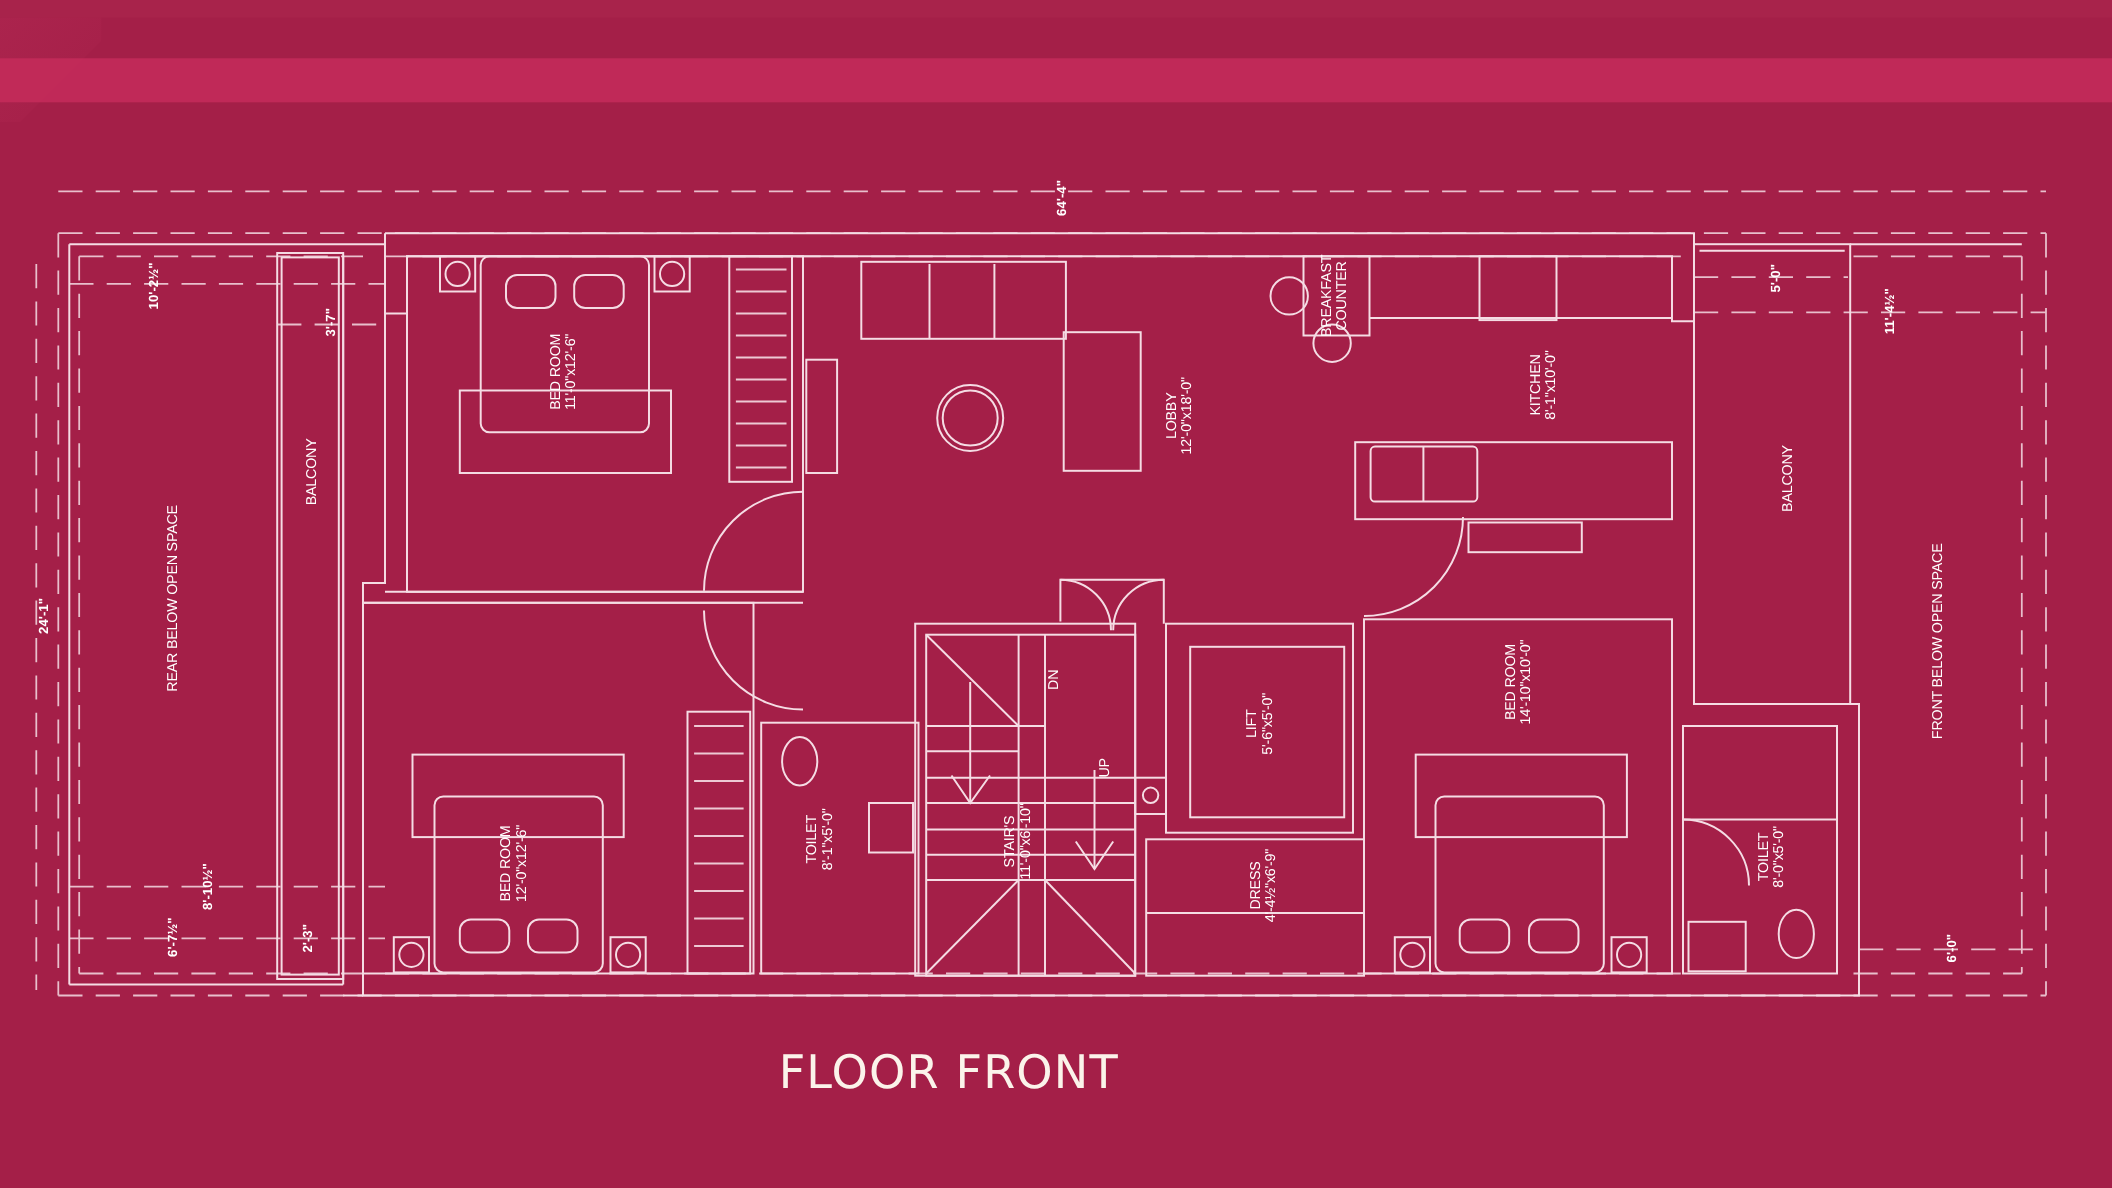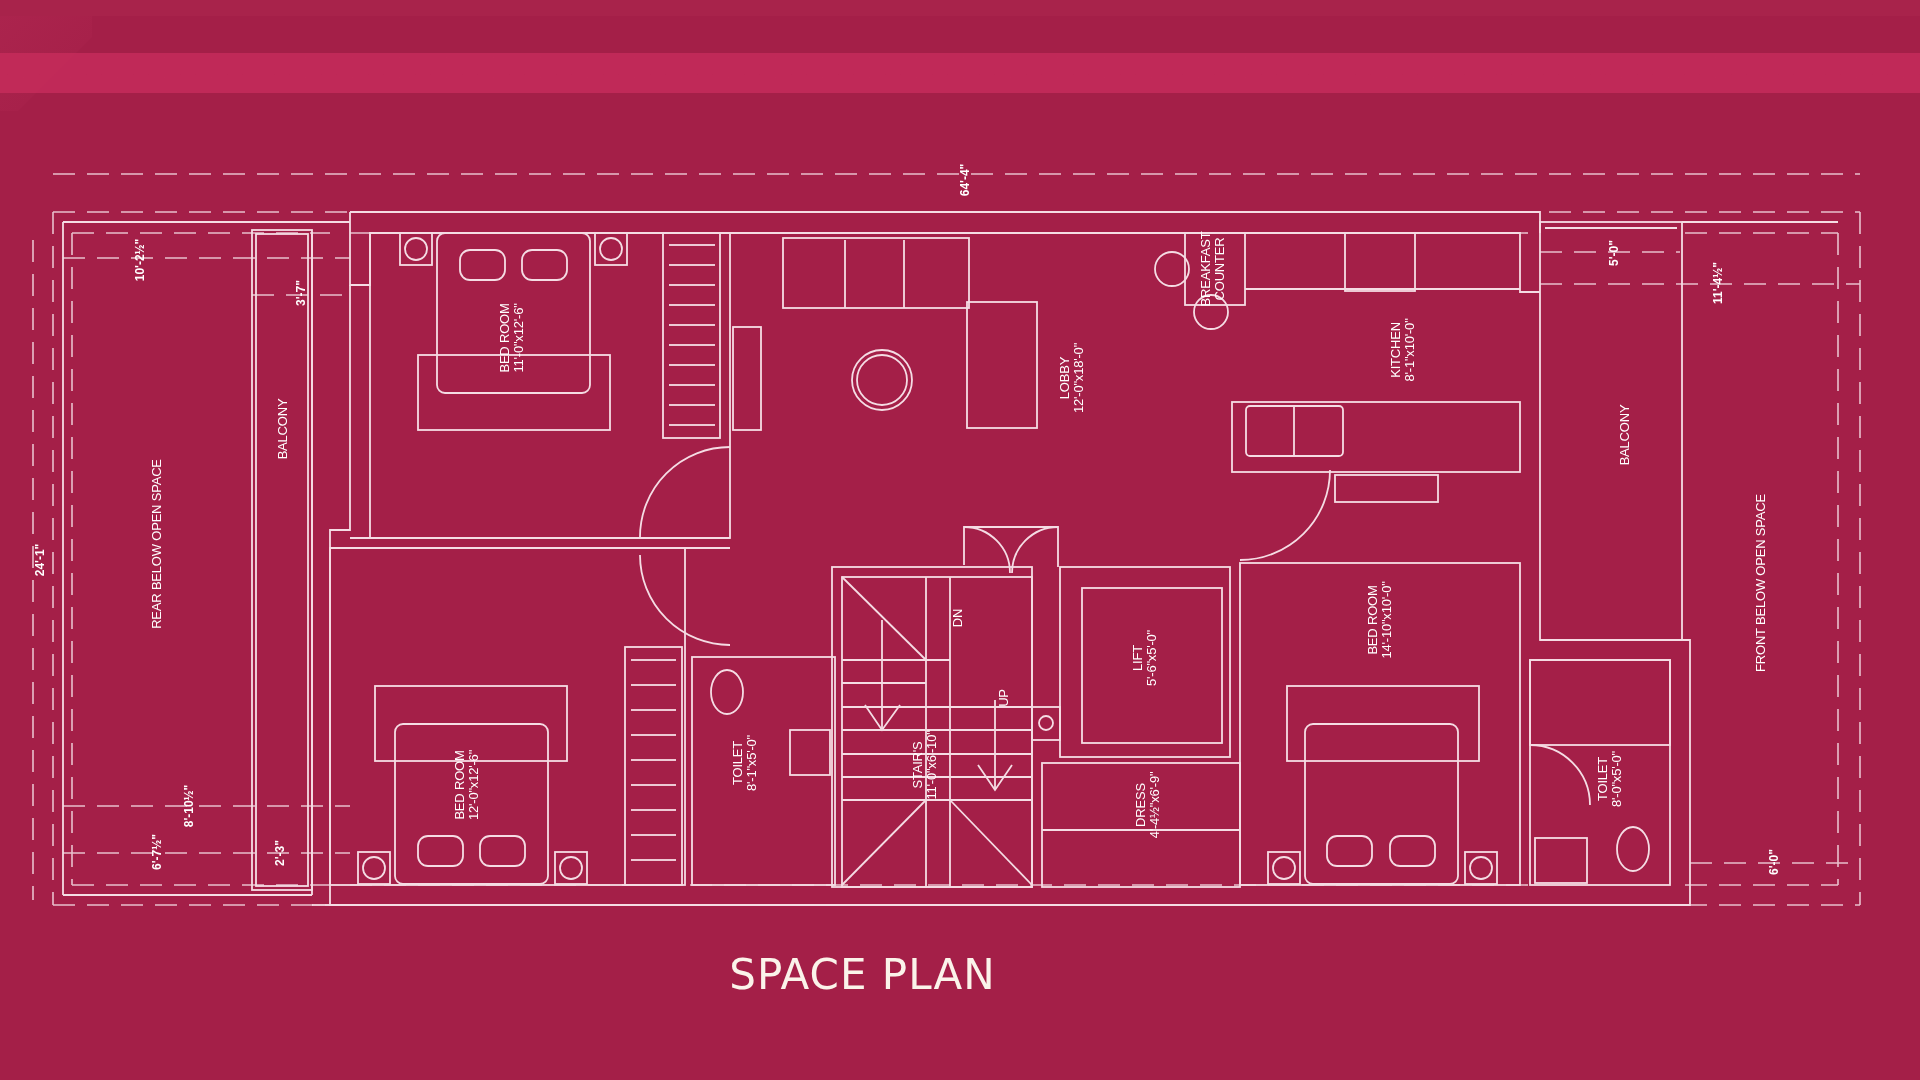--- a/index.html
+++ b/index.html
@@ -273,13 +273,13 @@
 <div class="dim" style="left:40px;top:560px;">24'-1"</div>
 <div class="dim" style="left:140px;top:260px;">10'-2½"</div>
 <div class="dim" style="left:301px;top:293px;">3'-7"</div>
 <div class="dim" style="left:189px;top:806px;">8'-10½"</div>
 <div class="dim" style="left:157px;top:852px;">6'-7½"</div>
 <div class="dim" style="left:280px;top:853px;">2'-3"</div>
 <div class="dim" style="left:1614px;top:253px;">5'-0"</div>
 <div class="dim" style="left:1718px;top:283px;">11'-4½"</div>
 <div class="dim" style="left:1774px;top:862px;">6'-0"</div>
 
-<div class="title">SPACE PLAN</div>
+<div class="title">FLOOR FRONT</div>
 
 </body></html>

